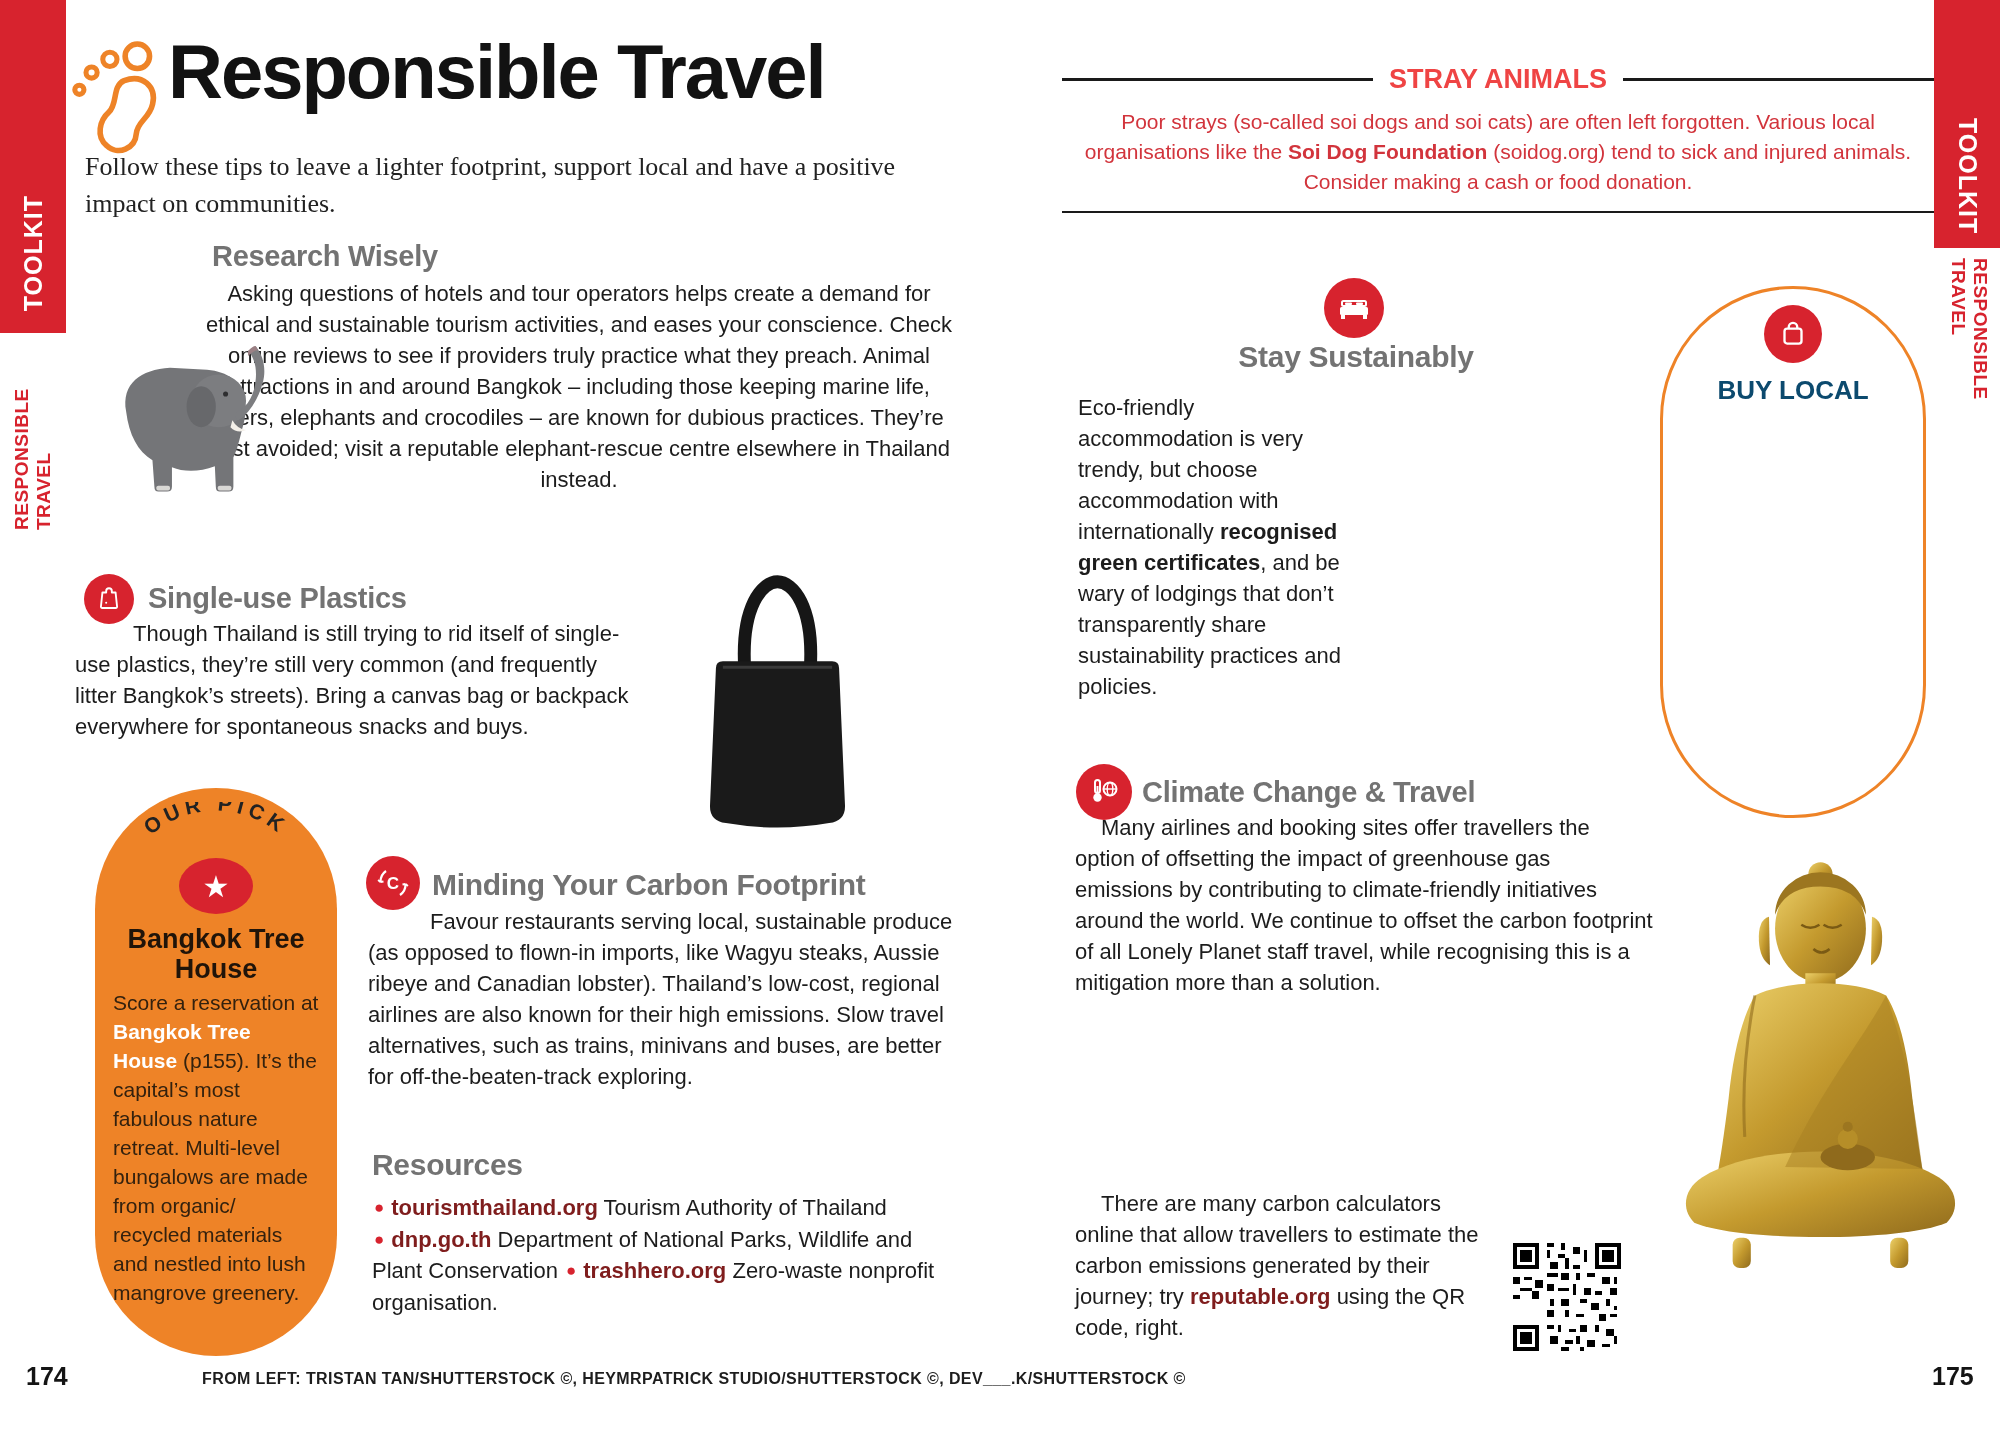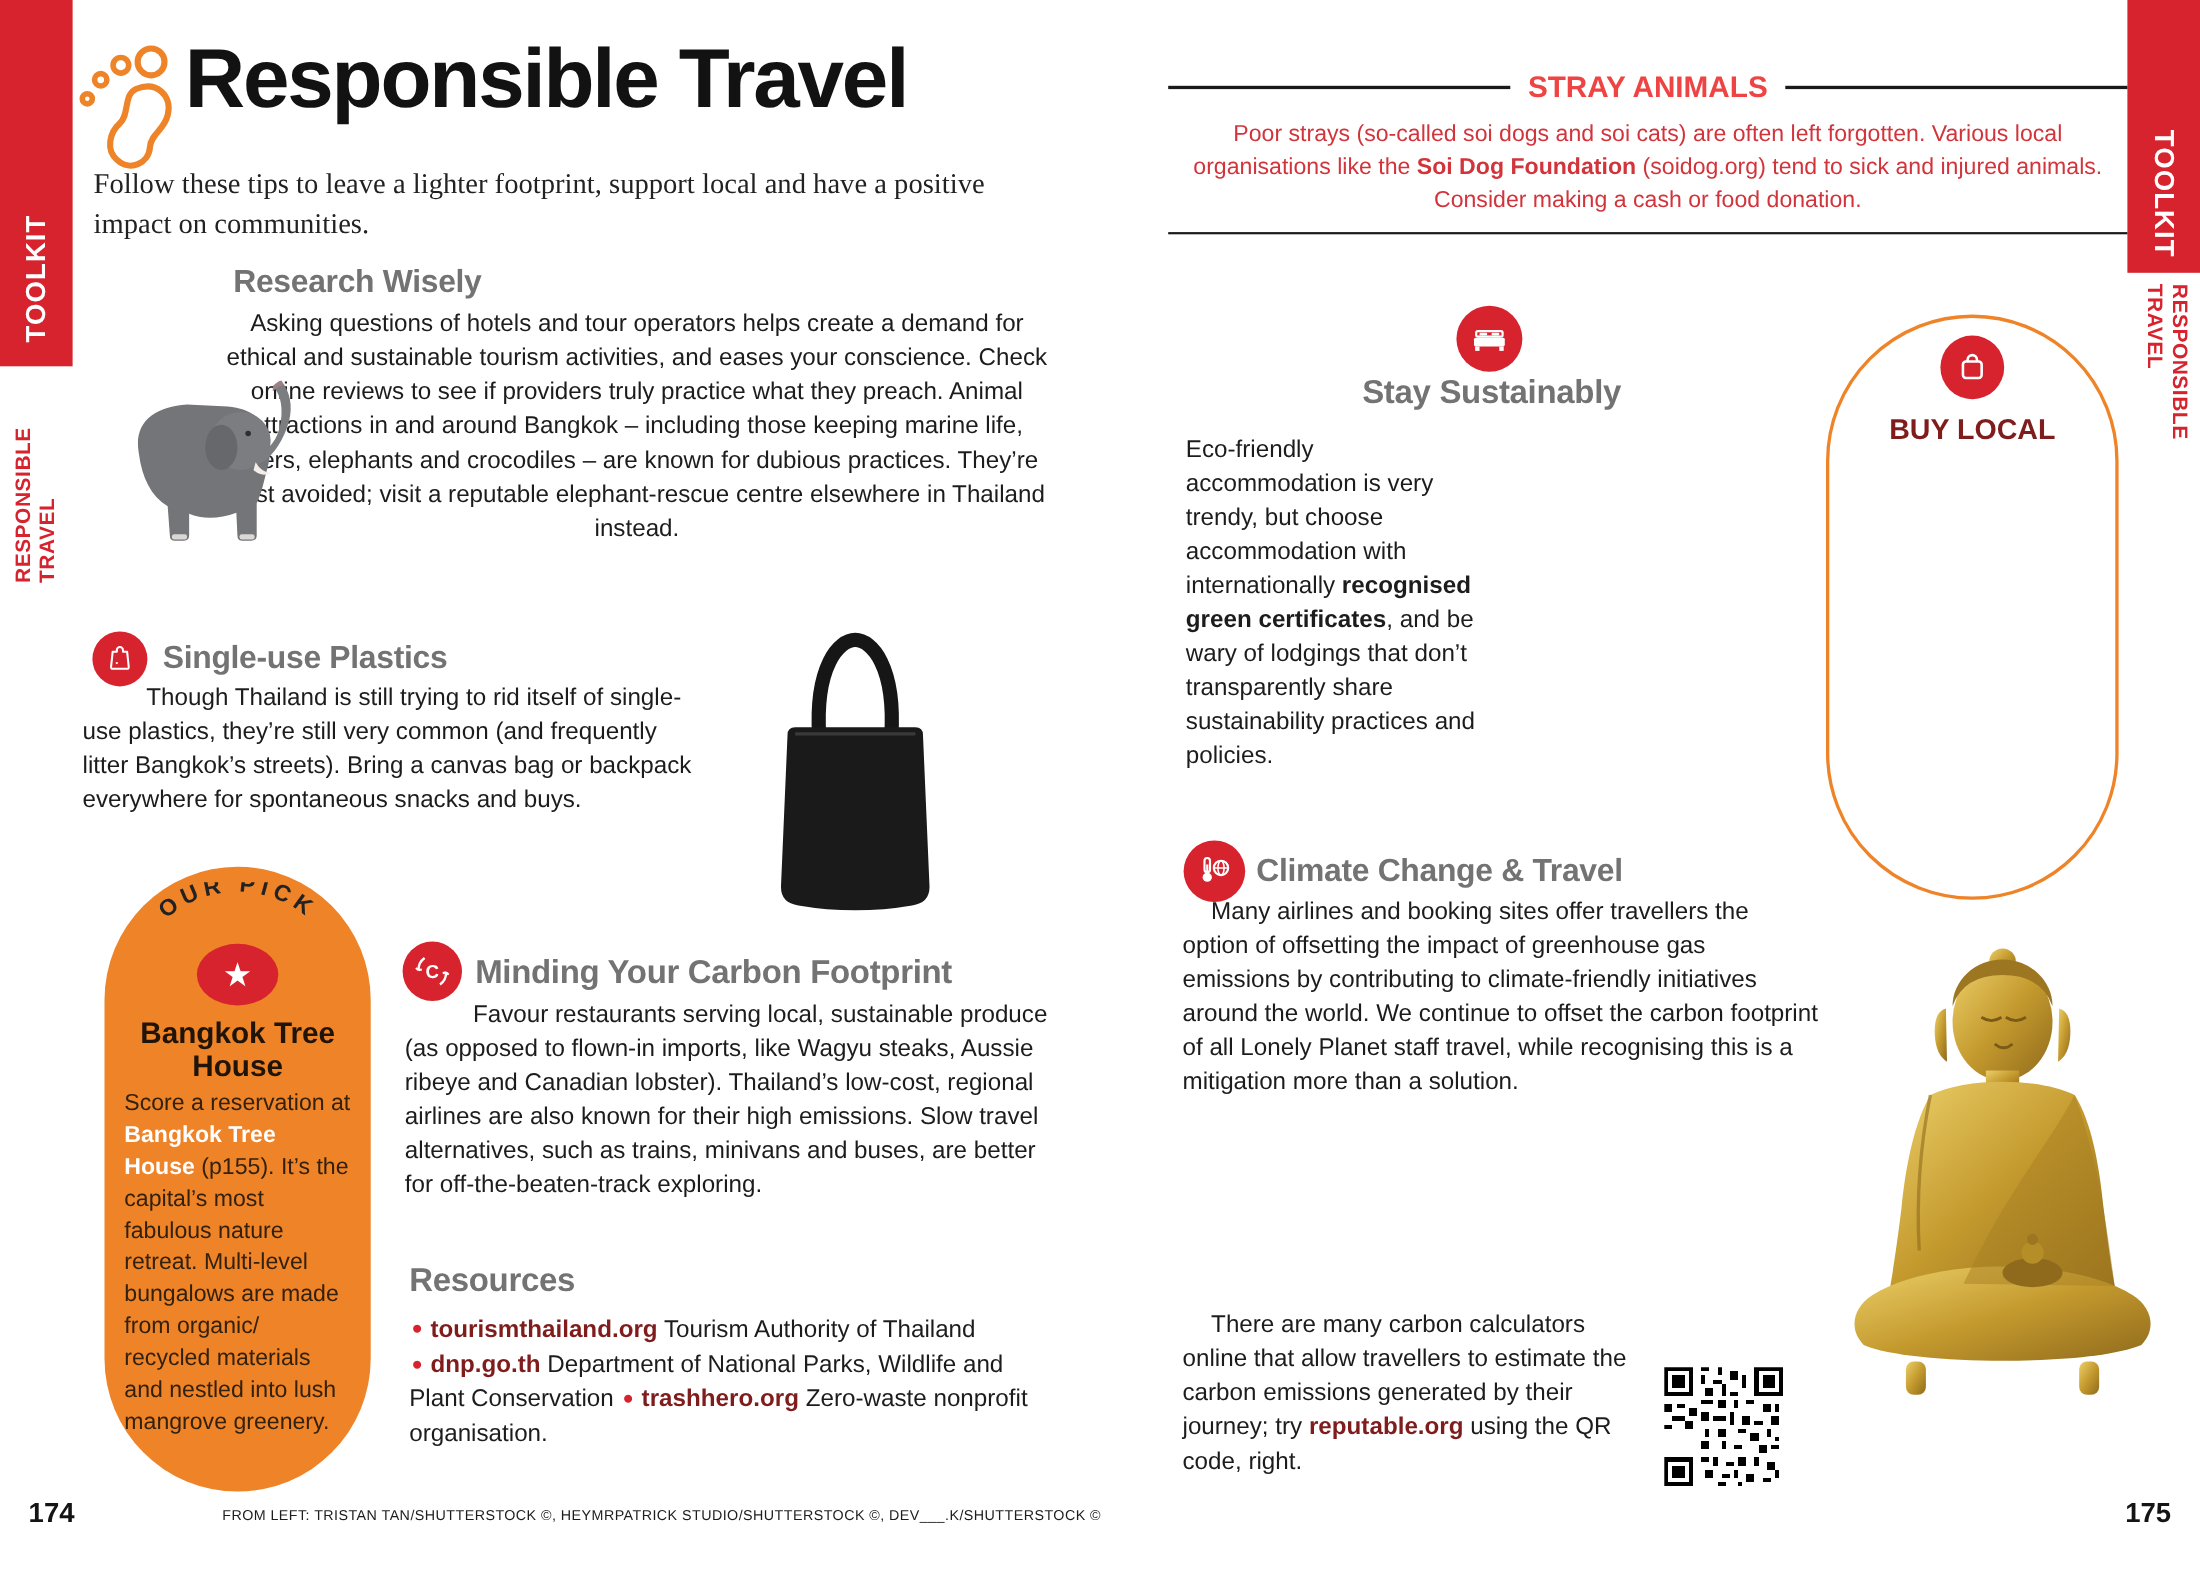--- a/index.html
+++ b/index.html
@@ -36,24 +36,24 @@
   .blob .blob-body .white{color:#ffffff;font-weight:700;}
   
   .stray-head{display:flex;align-items:center;}
   .stray-head .rule{flex:1;height:2.5px;background:#1a1a1a;}
   .stray-head .t{margin:0 16px;font-size:27px;font-weight:800;letter-spacing:0;color:#ef4444;white-space:nowrap;}
   .stray-body{margin-top:12px;font-size:21px;line-height:30px;text-align:center;color:#d2343c;}
   .stray-rule{height:2px;background:#1a1a1a;margin-top:14px;}
   
   .pill{border:3.5px solid #ee8327;border-radius:133px;background:#fff;display:flex;flex-direction:column;
         align-items:center;padding:16px 18px;box-sizing:border-box;}
-  .pill h3{margin:12px 0 6px;font-size:26px;font-weight:800;color:#7f1d1d;}
+  .pill h3{margin:12px 0 6px;font-size:26px;font-weight:800;color:#0c4a6e;}
   .pill .pill-body{font-size:21px;line-height:29.5px;text-align:center;color:#1c1c1c;}
   .pagenum{font-size:25px;font-weight:800;color:#141414;}
-  .credits{font-size:13px;font-weight:400;letter-spacing:.4px;color:#1d1d1d;padding-left:12px;}
+  .credits{font-size:16px;font-weight:700;letter-spacing:.4px;color:#1d1d1d;padding-left:12px;}
   p{margin:0;}
   .qr{image-rendering:pixelated;}
 </style>
 </head>
 <body>
 
 <div class="spread">
 
   <div class="abs band" style="left:0;top:0;width:66px;height:333px;align-items:flex-end;padding-bottom:22px;">
     <span class="vtext-up tab-label">TOOLKIT</span>

